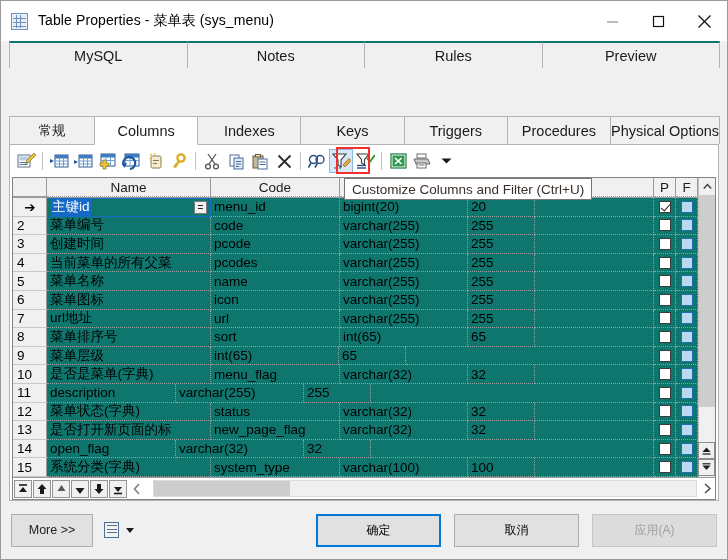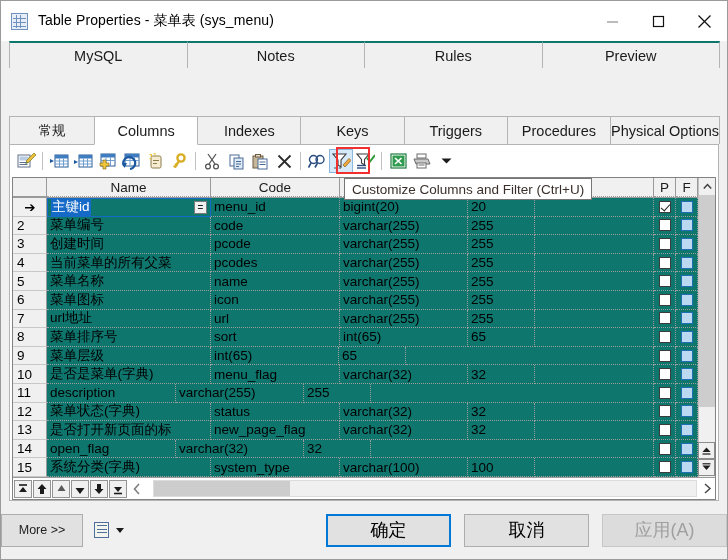--- a/index.html
+++ b/index.html
@@ -289,28 +289,28 @@
   .hsb-arrow {
     width: 16px; height: 17px;
     display: flex; align-items: center; justify-content: center;
     font-size: 10px; color: #6a6a6a;
   }
 
   
   #bottom {
     height: 58px; min-height: 58px;
     display: flex; align-items: center;
-    padding: 0 0;
+    padding: 0 10px;
     position: relative;
   }
   .btn {
     height: 33px;
     border: 1px solid #adadad;
     background: #e1e1e1;
-    font-size: 18px; color: #000;
+    font-size: 12px; color: #000;
     display: flex; align-items: center; justify-content: center;
     font-family: "Liberation Sans", sans-serif;
   }
   #btn-more { width: 82px; font-size: 12.5px; color: #222; }
   .btn.primary {
     background: #e1e1e1;
     border: 2px solid #0078d7;
   }
   .btn.disabled { color: #a0a0a0; background: #dcdcdc; border-color: #c6c6c6; }
   .bigbtn { width: 125px; }

